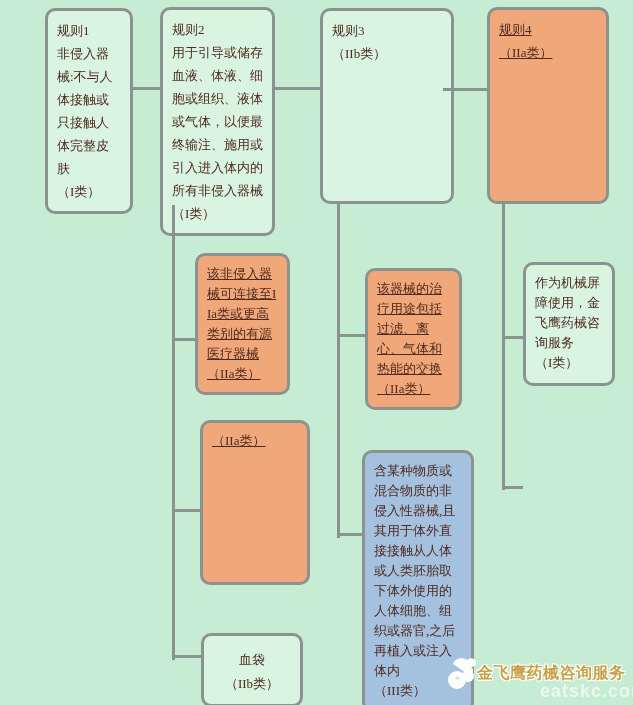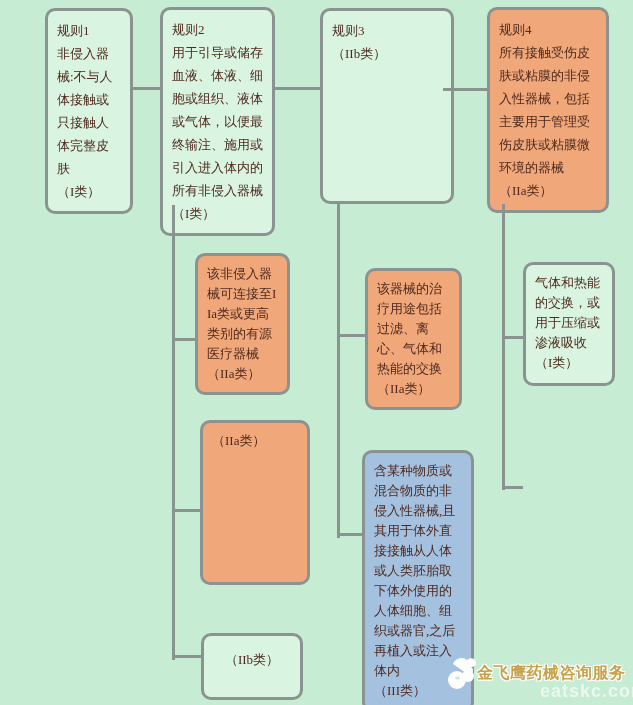--- a/index.html
+++ b/index.html
@@ -8,21 +8,21 @@
     background:var(--background,#c7ecd4);
     font-family:"Liberation Serif","DejaVu Serif",serif;
   }
   .box {
     position:absolute; box-sizing:border-box;
     border:3px solid var(--border,#8b9390); border-radius:10px;
     color:var(--text,#4f2a1e); font-size:13px; padding:8px 9px;
     word-break:break-all;
   }
   .green  { background:var(--green-box,#d9f5e2); }
-  .orange { background:var(--orange-box,#f0a87a); }
+  .orange { background:var(--orange-box,#f0a87a);text-decoration:underline; }
   .blue   { background:var(--blue-box,#a5c1e0); }
   .top { line-height:23px; }
   .kid { line-height:20px; }
   .center { text-align:center; }
   .hline,.vline { position:absolute; background:var(--border,#8b9390); }
   .hline { height:3px; }
   .vline { width:3px; }
   .wm-brand {
     position:absolute; left:477px; top:663px;
     color:var(--watermark-gold,#c8a24b); font-weight:bold; font-size:16px;
@@ -54,21 +54,20 @@
     <div>（I类）</div>
   </div>
 
   <div class="box green top" style="left:320px;top:8px;width:134px;min-height:196px">
     <div>规则3</div>
     <div>（IIb类）</div>
   </div>
 
   <div class="box orange top" style="left:487px;top:7px;width:122px;min-height:197px">
     <div>规则4</div>
-    <div>所有接触受伤皮肤或粘膜的非侵入性器械，包括主要用于管理受伤皮肤或粘膜微环境的器械</div>
     <div>（IIa类）</div>
   </div>
 
   <div class="hline" style="left:133px;top:87px;width:27px"></div>
   <div class="hline" style="left:275px;top:87px;width:45px"></div>
   <div class="hline" style="left:443px;top:88px;width:44px"></div>
 
   <div class="vline" style="left:172px;top:205px;height:455px"></div>
   <div class="hline" style="left:172px;top:338px;width:33px"></div>
   <div class="hline" style="left:172px;top:509px;width:28px"></div>
@@ -77,20 +76,21 @@
   <div class="box orange kid" style="left:195px;top:253px;width:95px;min-height:132px">
     <div>该非侵入器械可连接至IIa类或更高类别的有源医疗器械</div>
     <div>（IIa类）</div>
   </div>
 
   <div class="box orange kid" style="left:200px;top:420px;width:110px;min-height:165px">
     <div>（IIa类）</div>
   </div>
 
   <div class="box green kid center" style="left:201px;top:633px;width:102px;min-height:67px;padding-top:12px;line-height:24px">
+    <div>血袋</div>
     <div>（IIb类）</div>
   </div>
 
   <div class="vline" style="left:337px;top:204px;height:334px"></div>
   <div class="hline" style="left:337px;top:334px;width:28px"></div>
   <div class="hline" style="left:337px;top:533px;width:25px"></div>
 
   <div class="box orange kid" style="left:365px;top:268px;width:97px;min-height:134px">
     <div>该器械的治疗用途包括过滤、离心、气体和热能的交换</div>
     <div>（IIa类）</div>
@@ -99,21 +99,21 @@
   <div class="box blue kid" style="left:362px;top:450px;width:112px;min-height:205px">
     <div>含某种物质或混合物质的非侵入性器械,且其用于体外直接接触从人体或人类胚胎取下体外使用的人体细胞、组织或器官,之后再植入或注入体内</div>
     <div>（III类）</div>
   </div>
 
   <div class="vline" style="left:502px;top:204px;height:286px"></div>
   <div class="hline" style="left:502px;top:336px;width:21px"></div>
   <div class="hline" style="left:502px;top:486px;width:21px"></div>
 
   <div class="box green kid" style="left:523px;top:262px;width:92px;min-height:124px">
-    <div>气体和热能的交换，或用于压缩或渗液吸收</div>
+    <div>作为机械屏障使用，金飞鹰药械咨询服务</div>
     <div>（I类）</div>
   </div>
 
 
   <div class="wm-logo">
     <svg width="38" height="40" viewBox="0 0 38 40">
       <path fill="#fdfefb" d="M10 8c2-6 10-8 14-4 3-3 8-2 9 2 1 3-2 5-5 5 2 1 3 4 1 6-2 2-5 1-6 0z"></path>
       <circle cx="14" cy="24" r="9" fill="#fdfefb"></circle>
       <circle cx="25" cy="20" r="6" fill="#fdfefb"></circle>
       <path fill="#c7ecd4" d="M12 22c1-2 4-2 5 0-1 2-4 2-5 0z"></path>

